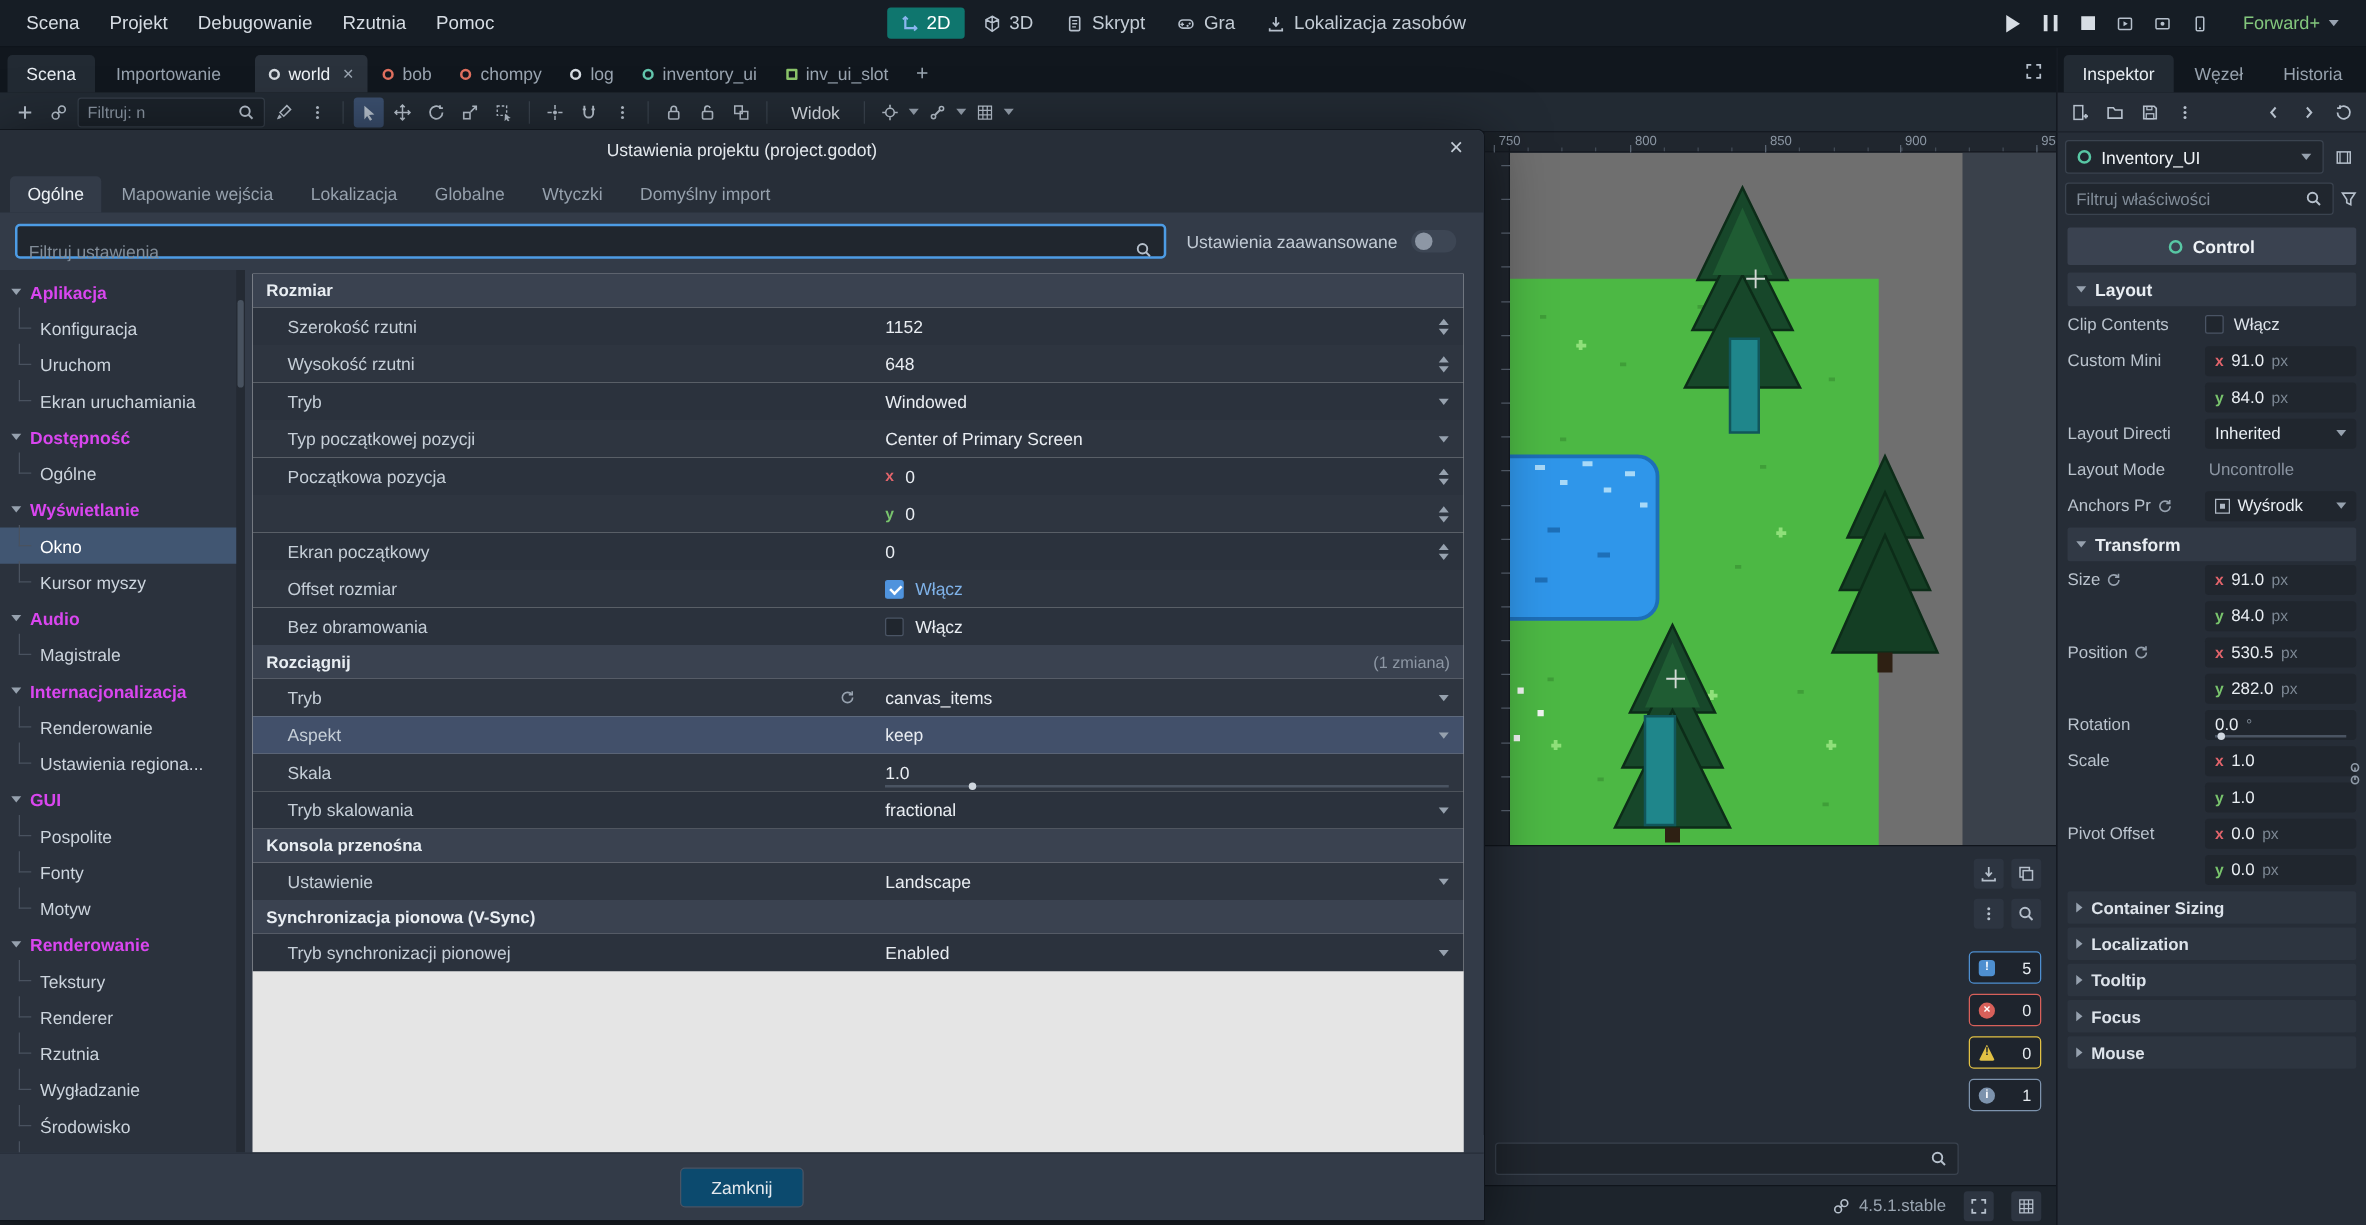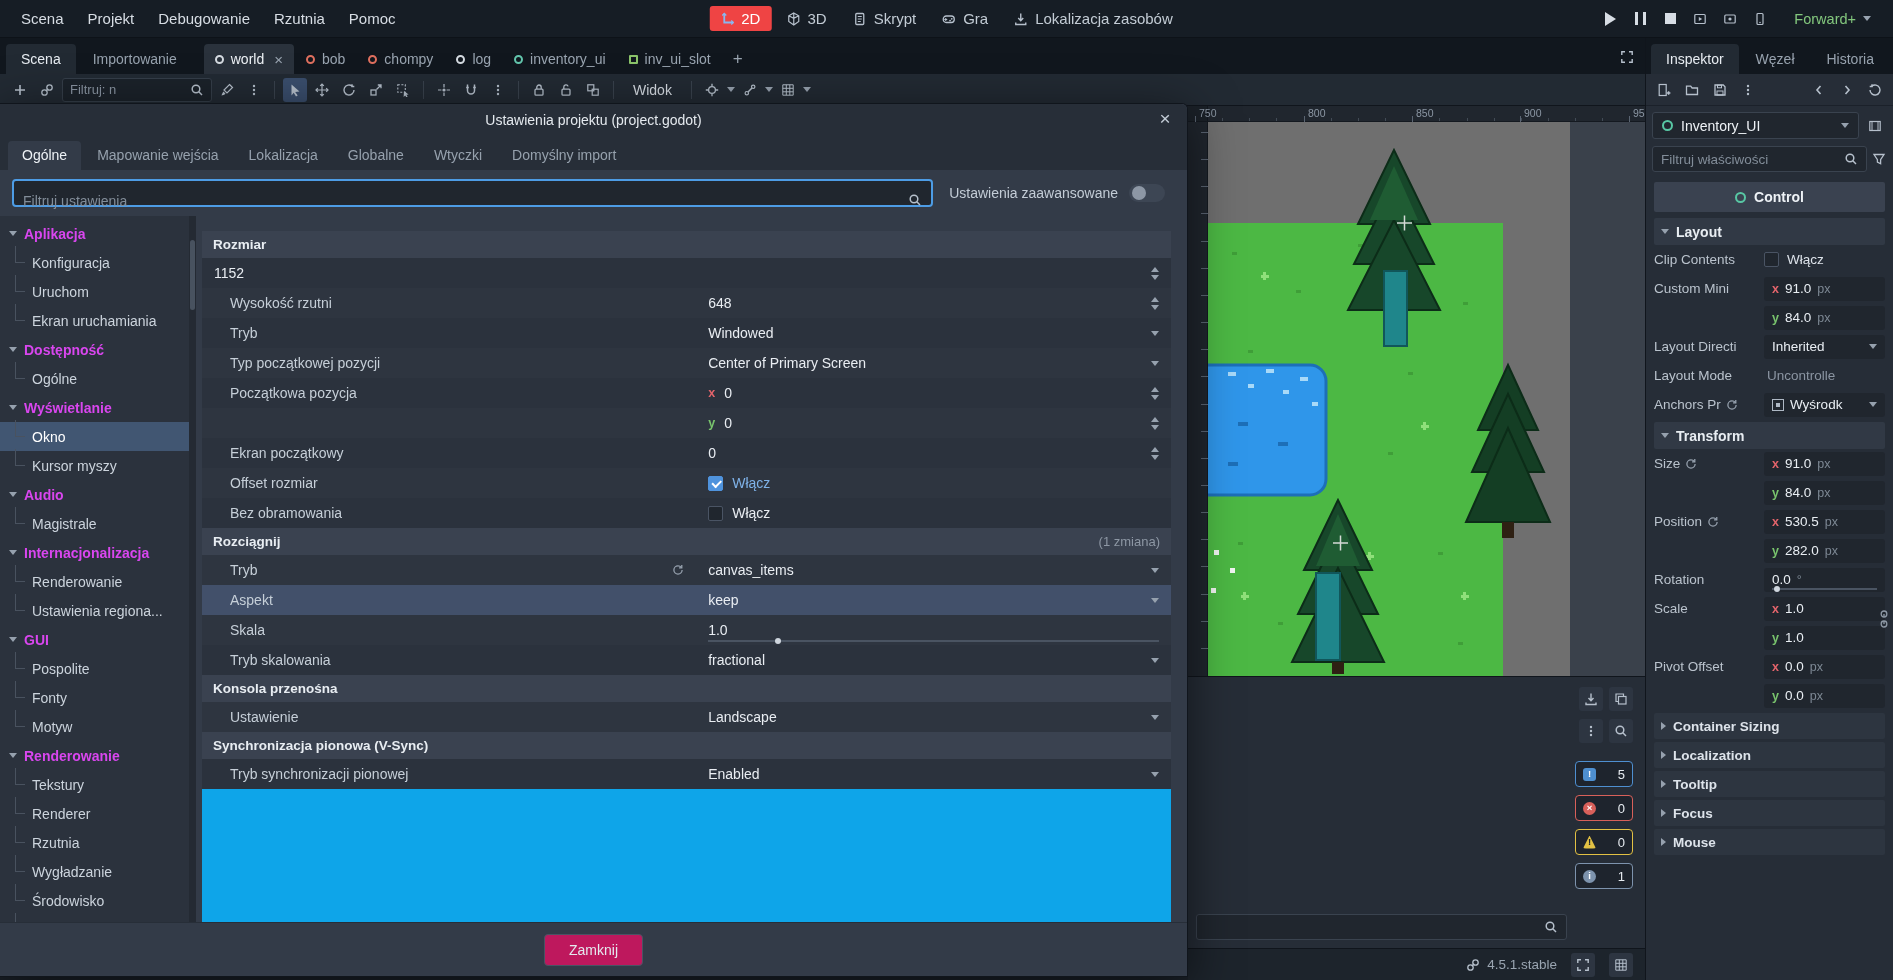--- a/index.html
+++ b/index.html
@@ -8,21 +8,21 @@
   #root{position:absolute;inset:0;width:1893px;height:980px}
   .icn{display:inline-flex;align-items:center;justify-content:center;color:#b6c0cc}
   .icn svg{display:block}
   
   #menubar{position:absolute;left:0;top:0;width:1893px;height:38px;background:#161d25;
     border-bottom:1px solid #0d1218;display:flex;align-items:center;padding:0 10px;z-index:60}
   #menu-items{display:flex;gap:2px}
   .menu-item{padding:4px 11px;border-radius:3px;color:#d7dde4;font-size:15px;cursor:default}
   #mode-switcher{position:absolute;left:50%;transform:translateX(-50%);display:flex;gap:4px;align-items:center}
   .mode-btn{display:flex;gap:7px;align-items:center;padding:4px 11px;border-radius:3px;color:#c3ccd5;font-size:15px}
-  .mode-btn.active{color:#fff;background:#ef4444}
+  .mode-btn.active{color:#fff;background:#0f766e}
   #run-bar{margin-left:auto;display:flex;align-items:center;gap:6px;padding-right:4px}
   .rbtn{width:24px;height:24px;display:flex;align-items:center;justify-content:center;color:#d7dde4;border-radius:3px}
   .i-play{width:0;height:0;border-left:11px solid #d7dde4;border-top:7px solid transparent;border-bottom:7px solid transparent}
   .i-pause{width:11px;height:13px;border-left:3.5px solid #d7dde4;border-right:3.5px solid #d7dde4}
   .i-stop{width:11px;height:11px;background:#d7dde4}
   .renderer{display:flex;align-items:center;gap:7px;padding:3px 8px;font-size:14.5px;margin-left:8px}
   .renderer .chev.down{border-top-color:#98a3b0}
   
   .chev{width:0;height:0;display:inline-block}
   .chev.down{border-left:4.5px solid transparent;border-right:4.5px solid transparent;border-top:5.5px solid #96a1ae}
@@ -135,38 +135,38 @@
   .search-wrap input::placeholder{color:#828d99}
   .adv{display:flex;align-items:center;gap:11px;font-size:14px;color:#c3ccd6;padding-right:10px}
   .dlg-body{flex:1;display:flex;gap:6px;overflow:hidden}
   .dlg-tree{flex:0 0 196px;background:#2b323d;overflow:hidden;position:relative;padding-top:3px}
   .tcat{height:29px;display:flex;align-items:center;gap:7px;padding-left:9px;font-weight:bold;font-size:14px;color:#d946ef}
   .titem{height:29px;display:flex;align-items:center;padding-left:32px;font-size:14px;color:#ccd4dd;position:relative}
   .titem::before{content:"";position:absolute;left:15px;top:-2px;width:9px;height:16px;border-left:1px solid #49525f;border-bottom:1px solid #49525f}
   .titem.selected{background:#415672;color:#fff}
   .tree-track{position:absolute;right:0;top:0;bottom:0;width:7px;background:#242a33}
   .tree-thumb{position:absolute;left:1px;right:1px;top:24px;height:70px;border-radius:3px;background:#48525f}
-  .dlg-settings{flex:1;background:#0ea5e9;margin-right:16px;margin-top:15px;overflow:hidden}
+  .dlg-settings{flex:1;background:#e5e5e5;margin-right:16px;margin-top:3px;overflow:hidden}
   .ssec{height:27px;display:flex;align-items:center;background:#3a4250;padding:0 11px;font-weight:bold;font-size:13.5px;color:#e8edf2}
   .ssec .badge2{margin-left:auto;font-weight:normal;color:#8d97a4;font-size:13px}
   .srow{height:30px;display:flex;align-items:stretch;font-size:14px}
   .srow.s0{background:#2b323d}
   .srow.s1{background:#2e3540}
   .srow.sel{background:#42506a}
   .srow-label{flex:0 0 51%;display:flex;align-items:center;padding-left:28px;color:#c6cfd8;gap:8px;overflow:hidden;white-space:nowrap}
   .srow-label .revert{margin-left:auto;padding-right:12px}
   .srow-value{flex:1;display:flex;align-items:center;padding:0 12px;gap:9px;color:#e9edf2;position:relative}
   .srow-value .ctrl{margin-left:auto;display:flex;align-items:center}
   .on-label{color:#7fb2e8}
   .strack{position:absolute;left:12px;right:12px;bottom:3px;height:2px;background:#4a5462}
   .sdot{position:absolute;bottom:1px;left:calc(14% + 12px);width:6px;height:6px;border-radius:50%;background:#cfd6de}
   .ifield .strack{left:8px;right:8px;bottom:2px}
   .ifield .sdot{left:10px;bottom:0}
   .dlg-footer{flex:0 0 54px;display:flex;align-items:center;justify-content:center;border-top:1px solid #272e38}
-  .dlg-close-btn{background:#be185d;border:1px solid #4a5464;color:#e4e9ee;font-size:14px;padding:7px 24px;border-radius:4px;font-family:inherit}
+  .dlg-close-btn{background:#0c4a6e;border:1px solid #4a5464;color:#e4e9ee;font-size:14px;padding:7px 24px;border-radius:4px;font-family:inherit}
 </style>
 </head>
 <body>
 
 <div id="root">
 
   <div id="menubar">
     <div id="menu-items">
         <div class="menu-item">Scena</div>
         <div class="menu-item">Projekt</div>
@@ -1116,20 +1116,23 @@
           </div>
         <div class="tree-track">
             <div class="tree-thumb"></div>
           </div>
       </div>
       <div class="dlg-settings" id="dlg-settings">
           <div class="ssec">
             <span>Rozmiar</span>
           </div>
           <div class="srow s0">
+            <div class="srow-label">
+              <span>Szerokość rzutni</span>
+            </div>
             <div class="srow-value">
               <span>1152</span>
               <span class="ctrl">
                 <span class="spin">
                   <span class="tri up"></span>
                   <span class="tri down"></span>
                 </span>
               </span>
             </div>
           </div>

